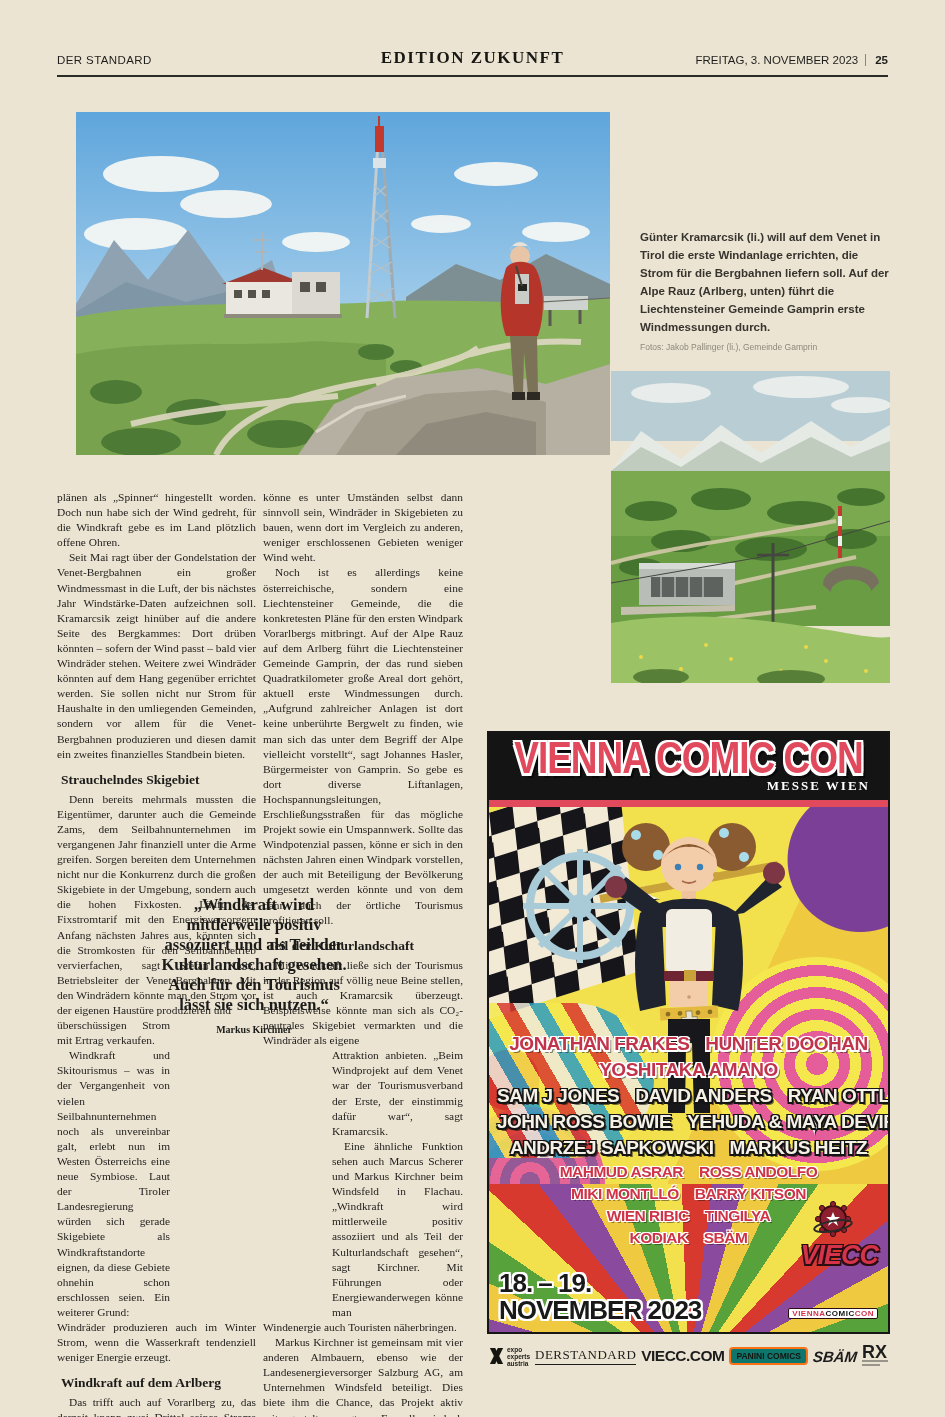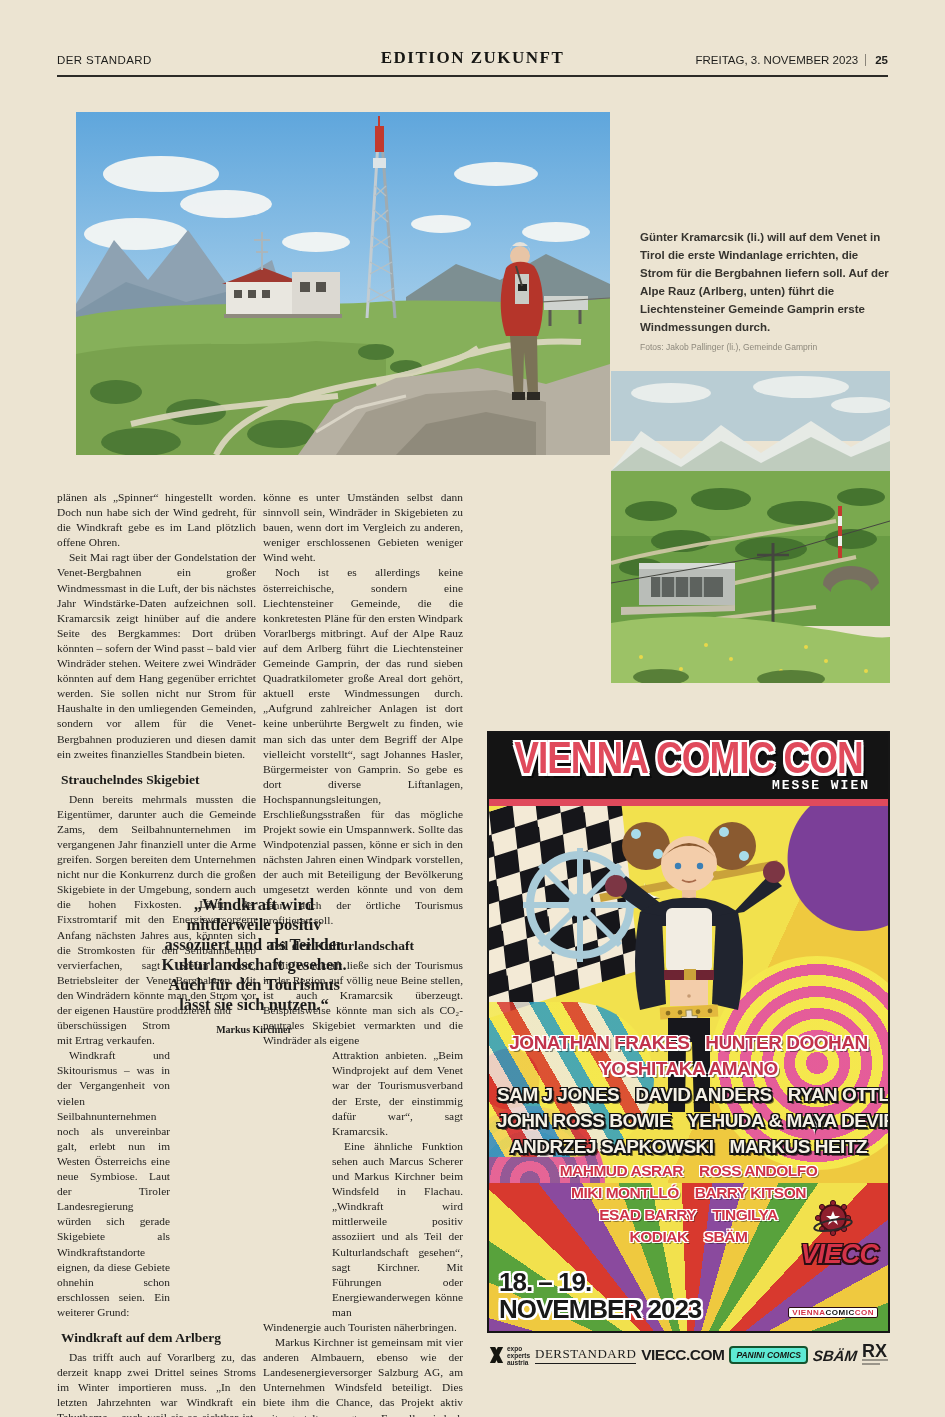--- a/index.html
+++ b/index.html
@@ -42,21 +42,21 @@
   .pq-text{font-family:"Liberation Serif",serif;font-weight:700;font-size:16.5px;
     line-height:20px;color:#1b1b1a;}
   .pq-author{margin-top:9px;font-family:"Liberation Serif",serif;font-weight:700;font-size:10px;color:#1b1b1a;}
   
   .ad{position:absolute;left:487px;top:731px;width:403px;}
   .ad-image{border:2px solid #161616;background:#fca5a5;}
   .ad-header{background:#141414;padding-top:5px;text-align:center;}
   .ad-title{display:inline-block;font-family:"Liberation Sans",sans-serif;font-weight:700;
     font-size:37px;letter-spacing:-1px;color:#e04a5c;transform:scaleY(1.18);
     text-shadow:-2px -2px 0 #fff,2px -2px 0 #fff,-2px 2px 0 #fff,2px 2px 0 #fff,0 2px 0 #fff,0 -2px 0 #fff,2px 0 0 #fff,-2px 0 0 #fff,4px 4px 0 rgba(0,0,0,.55);}
-  .ad-venue{font-family:Liberation Mono, monospace;font-weight:700;font-size:13px;
+  .ad-venue{font-family:Liberation Serif, serif;font-weight:700;font-size:13px;
     letter-spacing:2px;color:#fff;text-align:right;padding:0 18px 6px 0;margin-top:-2px;}
   .ad-stripe{height:7px;background:#e04a5c;}
   .ad-art{position:relative;height:525px;overflow:hidden;
     background:
       radial-gradient(circle at 14% 80%, #3fa9c9 0 36px, rgba(0,0,0,0) 37px),
       radial-gradient(circle at 5% 52%, #d8392e 0 30px, rgba(0,0,0,0) 31px),
       radial-gradient(circle at 93% 10%, #7b3f98 0 72px, rgba(0,0,0,0) 73px),
       radial-gradient(circle at 72% 88%, #e8572f 0 42px, rgba(0,0,0,0) 43px),
       linear-gradient(115deg,#f2e14d 0 55%, #efc93f 55% 100%);}
   .spiral{position:absolute;right:-36px;top:150px;width:214px;height:214px;border-radius:50%;
@@ -93,22 +93,22 @@
   .viecc-sub{display:inline-block;background:#fff;border:1px solid #2a0d12;border-radius:2px;
     padding:0 3px;font-family:"Liberation Sans",sans-serif;font-weight:700;font-size:8px;letter-spacing:.5px;margin-top:40px;}
   .viecc-sub .r{color:#d43349;} .viecc-sub .b{color:#141414;}
   .ad-sponsors{display:flex;align-items:center;justify-content:space-between;
     padding:7px 2px 0 2px;height:30px;font-family:"Liberation Sans",sans-serif;color:#1c1c1c;}
   .sp-expo{display:flex;align-items:center;gap:3px;}
   .sp-expo .txt{font-size:6.5px;line-height:7px;font-weight:700;}
   .sp-derstandard{font-family:"Liberation Serif",serif;font-size:13px;letter-spacing:.5px;
     border-bottom:1.5px solid #1c1c1c;padding-bottom:1px;}
   .sp-viecc{font-weight:700;font-size:15.5px;letter-spacing:-.5px;}
-  .sp-panini{background:#5eead4;border:2px solid #14532d;border-radius:4px;
-    font-size:8.5px;font-weight:700;font-style:italic;padding:2px 5px;color:#15150f;}
+  .sp-panini{background:#0f766e;border:2px solid #f97316;border-radius:4px;
+    font-size:8.5px;font-weight:700;padding:2px 5px;color:#15150f;}
   .sp-sbam{font-weight:700;font-style:italic;font-size:15px;transform:skewX(-6deg);}
   .sp-rx{text-align:left;}
   .sp-rx .rx{font-weight:700;font-size:18px;line-height:12px;}
   .sp-rx .bar{width:26px;height:2px;background:#9a958a;margin-top:2px;}
 </style>
 </head>
 <body>
 
 <div class="pageheader">
   <span class="brand">DER STANDARD</span>
@@ -295,20 +295,21 @@
 
 <div class="col col1">
   <p class="noindent">plänen als „Spinner“ hingestellt worden. Doch nun habe sich der Wind gedreht, für die Windkraft gebe es im Land plötzlich offene Ohren.</p>
   <p>Seit Mai ragt über der Gondelstation der Venet-Bergbahnen ein großer Windmessmast in die Luft, der bis nächstes Jahr Windstärke-Daten aufzeichnen soll. Kramarcsik zeigt hinüber auf die andere Seite des Bergkammes: Dort drüben könnten – sofern der Wind passt – bald vier Windräder stehen. Weitere zwei Windräder könnten auf dem Hang gegenüber errichtet werden. Sie sollen nicht nur Strom für Haushalte in den umliegenden Gemeinden, sondern vor allem für die Venet-Bergbahnen produzieren und diesen damit ein zweites finanzielles Standbein bieten.</p>
   <h3 class="subhead">Strauchelndes Skigebiet</h3>
   <p>Denn bereits mehrmals mussten die Eigentümer, darunter auch die Gemeinde Zams, dem Seilbahnunternehmen im vergangenen Jahr finanziell unter die Arme greifen. Sorgen bereiten dem Unternehmen nicht nur die Konkurrenz durch die großen Skigebiete in der Umgebung, sondern auch die hohen Fixkosten. Läuft der Fixstromtarif mit den Energieversorgern Anfang nächsten Jahres aus, könnten sich die Stromkosten für den Seilbahnbetrieb vervierfachen, sagt Stefan Klotz, Betriebsleiter der Venet-Bergbahnen. Mit den Windrädern könnte man den Strom vor der eigenen Haustüre produzieren und</p>
   <div class="narrowL">
     <p class="noindent">überschüssigen Strom mit Ertrag verkaufen.</p>
     <p>Windkraft und Skitourismus – was in der Vergangenheit von vielen Seilbahnunternehmen noch als unvereinbar galt, erlebt nun im Westen Österreichs eine neue Symbiose. Laut der Tiroler Landesregierung würden sich gerade Skigebiete als Windkraftstandorte eignen, da diese Gebiete ohnehin schon erschlossen seien. Ein weiterer Grund:</p>
   </div>
+  <p class="noindent">Windräder produzieren auch im Winter Strom, wenn die Wasserkraft tendenziell weniger Energie erzeugt.</p>
   <h3 class="subhead">Windkraft auf dem Arlberg</h3>
   <p>Das trifft auch auf Vorarlberg zu, das derzeit knapp zwei Drittel seines Stroms im Winter importieren muss. „In den letzten Jahrzehnten war Windkraft ein Tabuthema – auch weil sie so sichtbar ist. Nun wird sie auch hier als Teil der Lösung gesehen, die Winterstromlücke zu schließen“, sagt Daniel Zadra, Energielandesrat der Vorarlberger Landesregierung. 20 bis 30 Windräder hält Zadra in den nächsten Jahren für möglich. Diese könnten auch von größeren Energiekonzernen realisiert werden, die sich bereits für Vorarlberg zu interessieren beginnen.</p>
 
 </div>
 
 <div class="col col2">
   <p class="noindent">könne es unter Umständen selbst dann sinnvoll sein, Windräder in Skigebieten zu bauen, wenn dort im Vergleich zu anderen, weniger erschlossenen Gebieten weniger Wind weht.</p>
   <p>Noch ist es allerdings keine österreichische, sondern eine Liechtensteiner Gemeinde, die die konkretesten Pläne für den ersten Windpark Vorarlbergs mitbringt. Auf der Alpe Rauz auf dem Arlberg führt die Liechtensteiner Gemeinde Gamprin, der das rund sieben Quadratkilometer große Areal dort gehört, aktuell erste Windmessungen durch. „Aufgrund zahlreicher Anlagen ist dort keine unberührte Bergwelt zu finden, wie man sich das unter dem Begriff der Alpe vielleicht vorstellt“, sagt Johannes Hasler, Bürgermeister von Gamprin. So gebe es dort diverse Liftanlagen, Hochspannungsleitungen, Erschließungsstraßen für das mögliche Projekt sowie ein Umspannwerk. Sollte das Windpotenzial passen, könne er sich in den nächsten Jahren einen Windpark vorstellen, der auch mit Beteiligung der Bevölkerung umgesetzt werden könnte und von dem dann auch der örtliche Tourismus profitieren soll.</p>
   <h3 class="subhead">Teil der Kulturlandschaft</h3>
   <p>Mit Windkraft ließe sich der Tourismus in der Region auf völlig neue Beine stellen, ist auch Kramarcsik überzeugt. Beispielsweise könnte man sich als CO₂-neutrales Skigebiet vermarkten und die Windräder als eigene</p>
@@ -393,21 +394,21 @@
         <path d="M94,206 L94,300 L111 ,300 L112,230 L118,230 L120,300 L136,300 L136,206 Z" fill="#17171c"></path>
       </svg>
       <div class="names">
         <div class="row row-red-lg"><span class="nm">JONATHAN FRAKES</span><span class="nm">HUNTER DOOHAN</span></div>
         <div class="row row-red-lg"><span class="nm">YOSHITAKA AMANO</span></div>
         <div class="row row-white"><span class="nm">SAM J JONES</span><span class="nm">DAVID ANDERS</span><span class="nm">RYAN OTTLEY</span></div>
         <div class="row row-white"><span class="nm">JOHN ROSS BOWIE</span><span class="nm">YEHUDA &amp; MAYA DEVIR</span></div>
         <div class="row row-white"><span class="nm">ANDRZEJ SAPKOWSKI</span><span class="nm">MARKUS HEITZ</span></div>
         <div class="row row-red-sm"><span class="nm">MAHMUD ASRAR</span><span class="nm">ROSS ANDOLFO</span></div>
         <div class="row row-red-sm"><span class="nm">MIKI MONTLLÓ</span><span class="nm">BARRY KITSON</span></div>
-        <div class="row row-red-sm"><span class="nm">ESAD BARRY</span><span class="nm">TINGILYA</span></div>
+        <div class="row row-red-sm"><span class="nm">WIEN RIBIC</span><span class="nm">TINGILYA</span></div>
         <div class="row row-red-sm"><span class="nm">KODIAK</span><span class="nm">SBÄM</span></div>
       </div>
       <div class="ad-date">
         <div>18. – 19.</div>
         <div>NOVEMBER 2023</div>
       </div>
       <div class="viecc">
         <svg width="42" height="42" viewBox="0 0 42 42" style="display:block;margin:0 auto;">
           <circle cx="21" cy="19" r="13" fill="#8f1f2e" stroke="#3a0d14" stroke-width="2"></circle>
           <g fill="#8f1f2e" stroke="#3a0d14" stroke-width="1">

